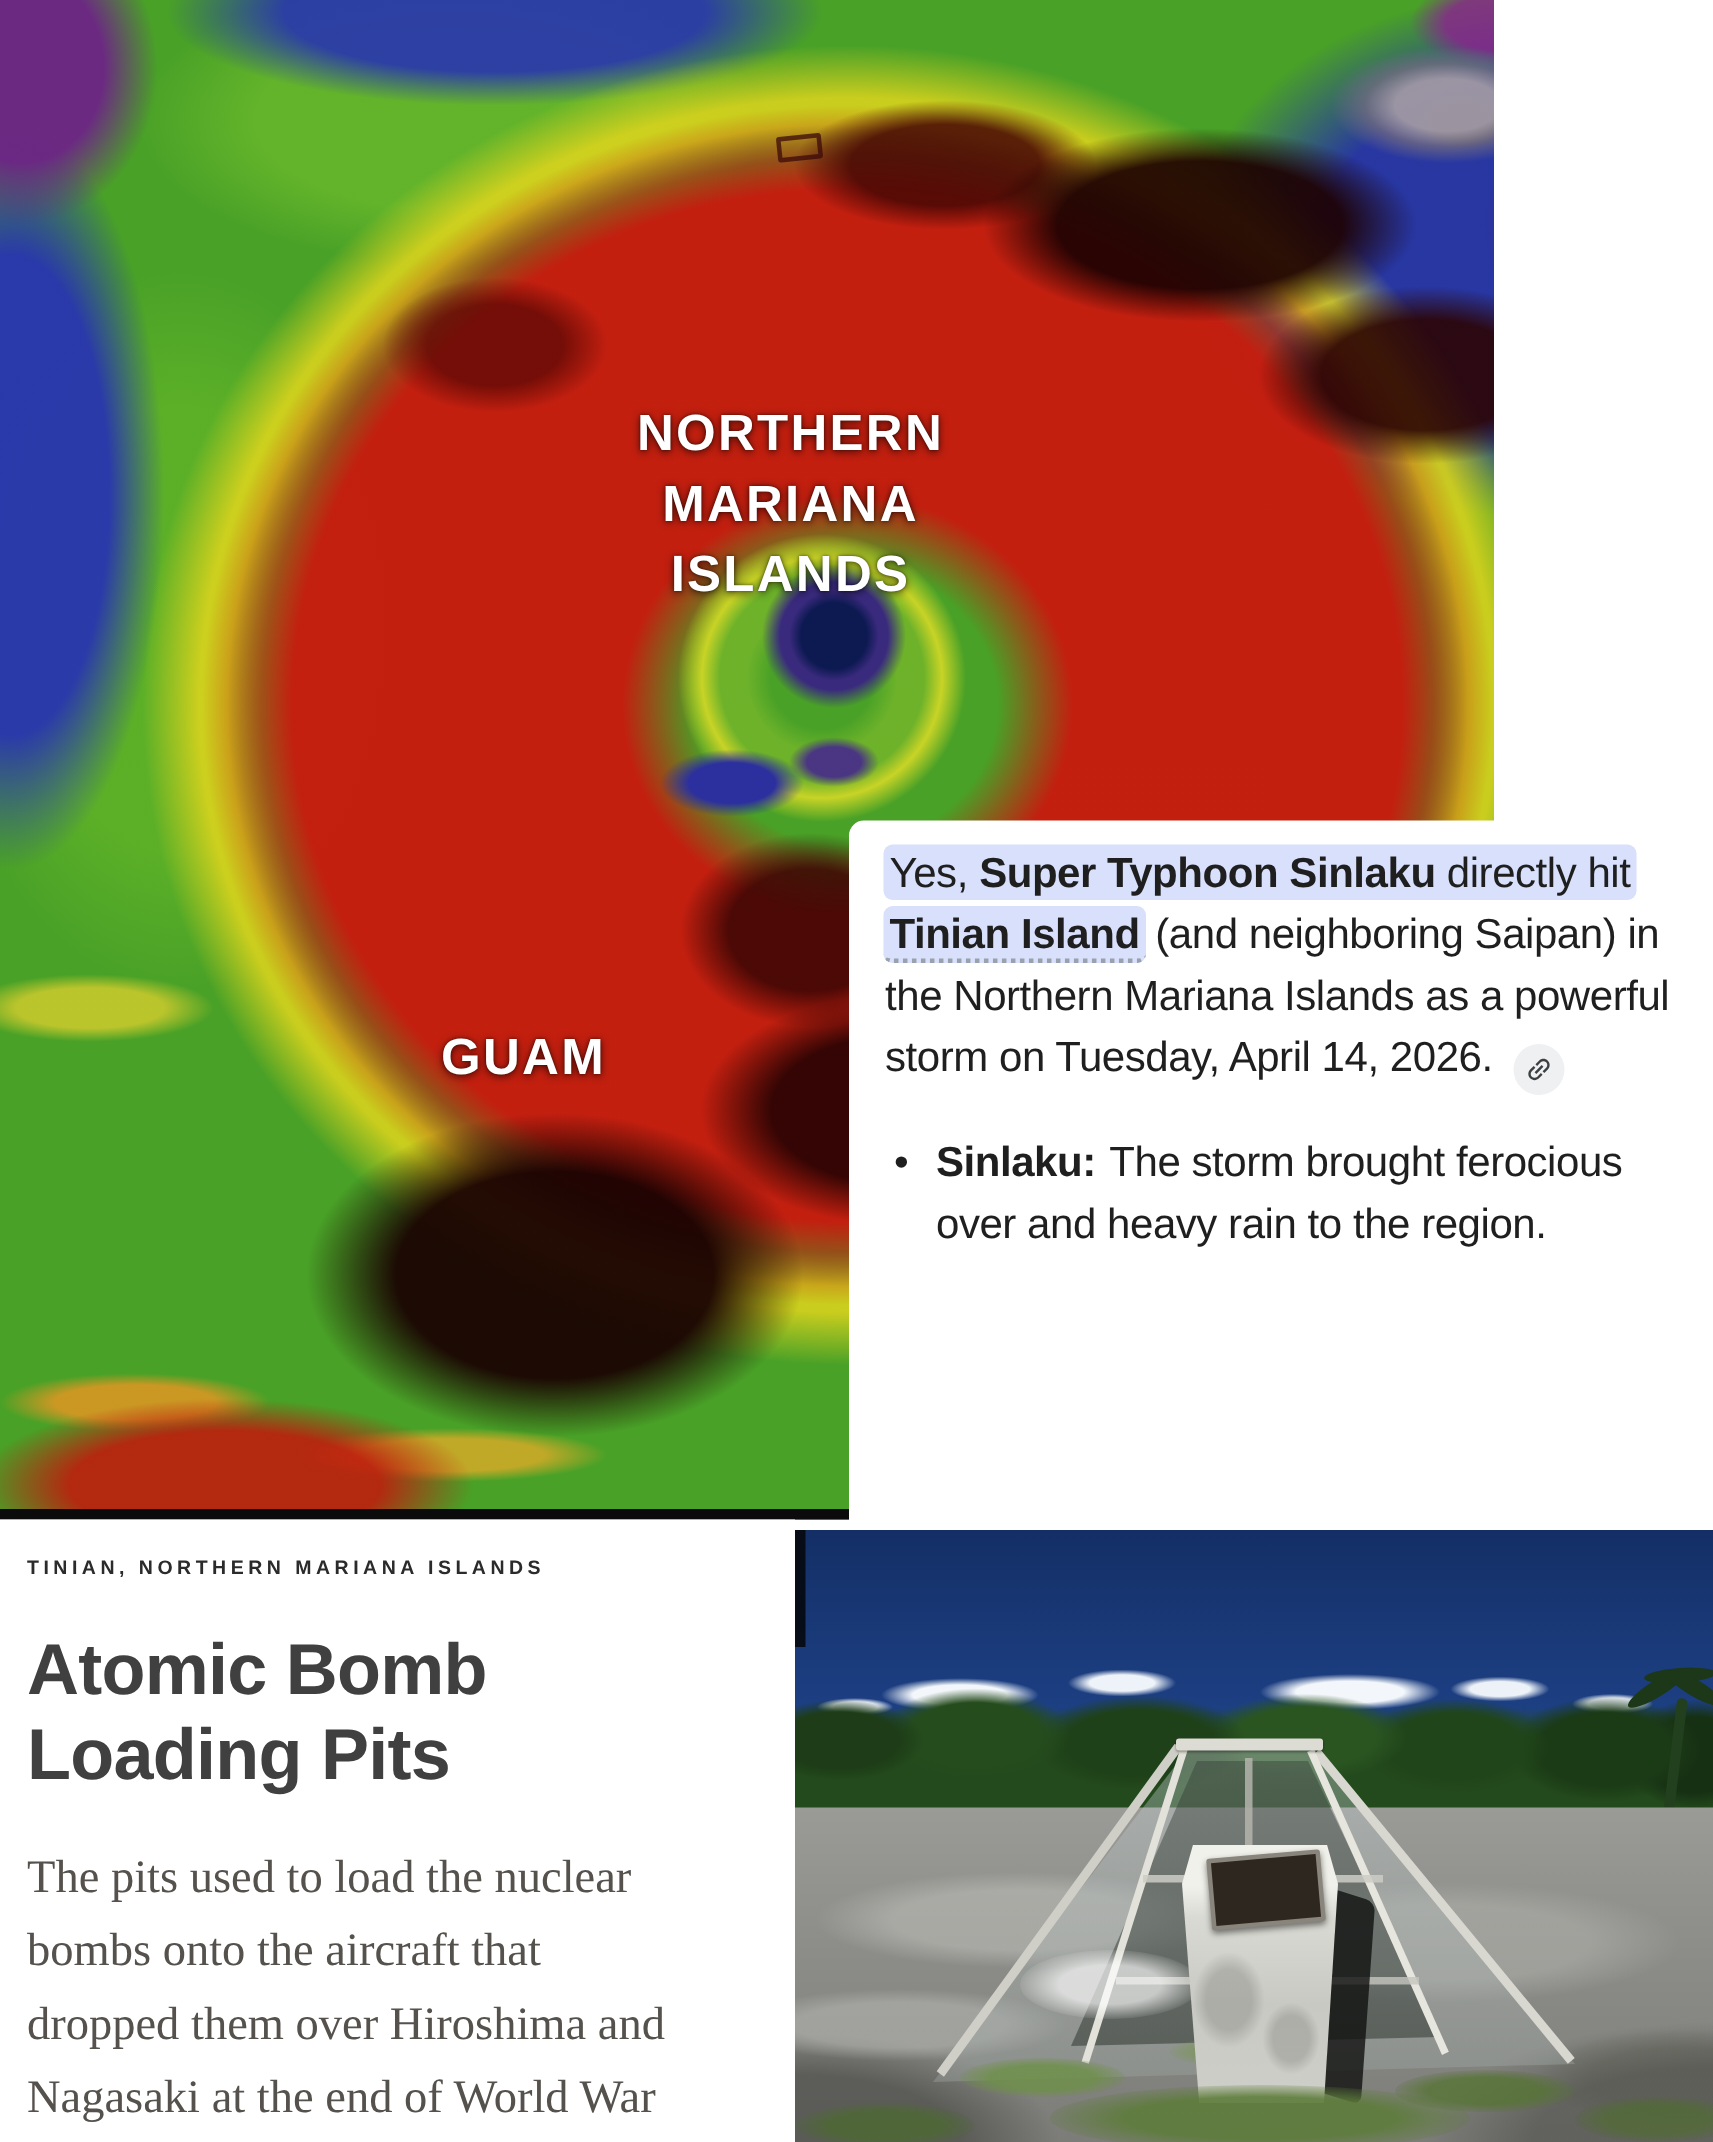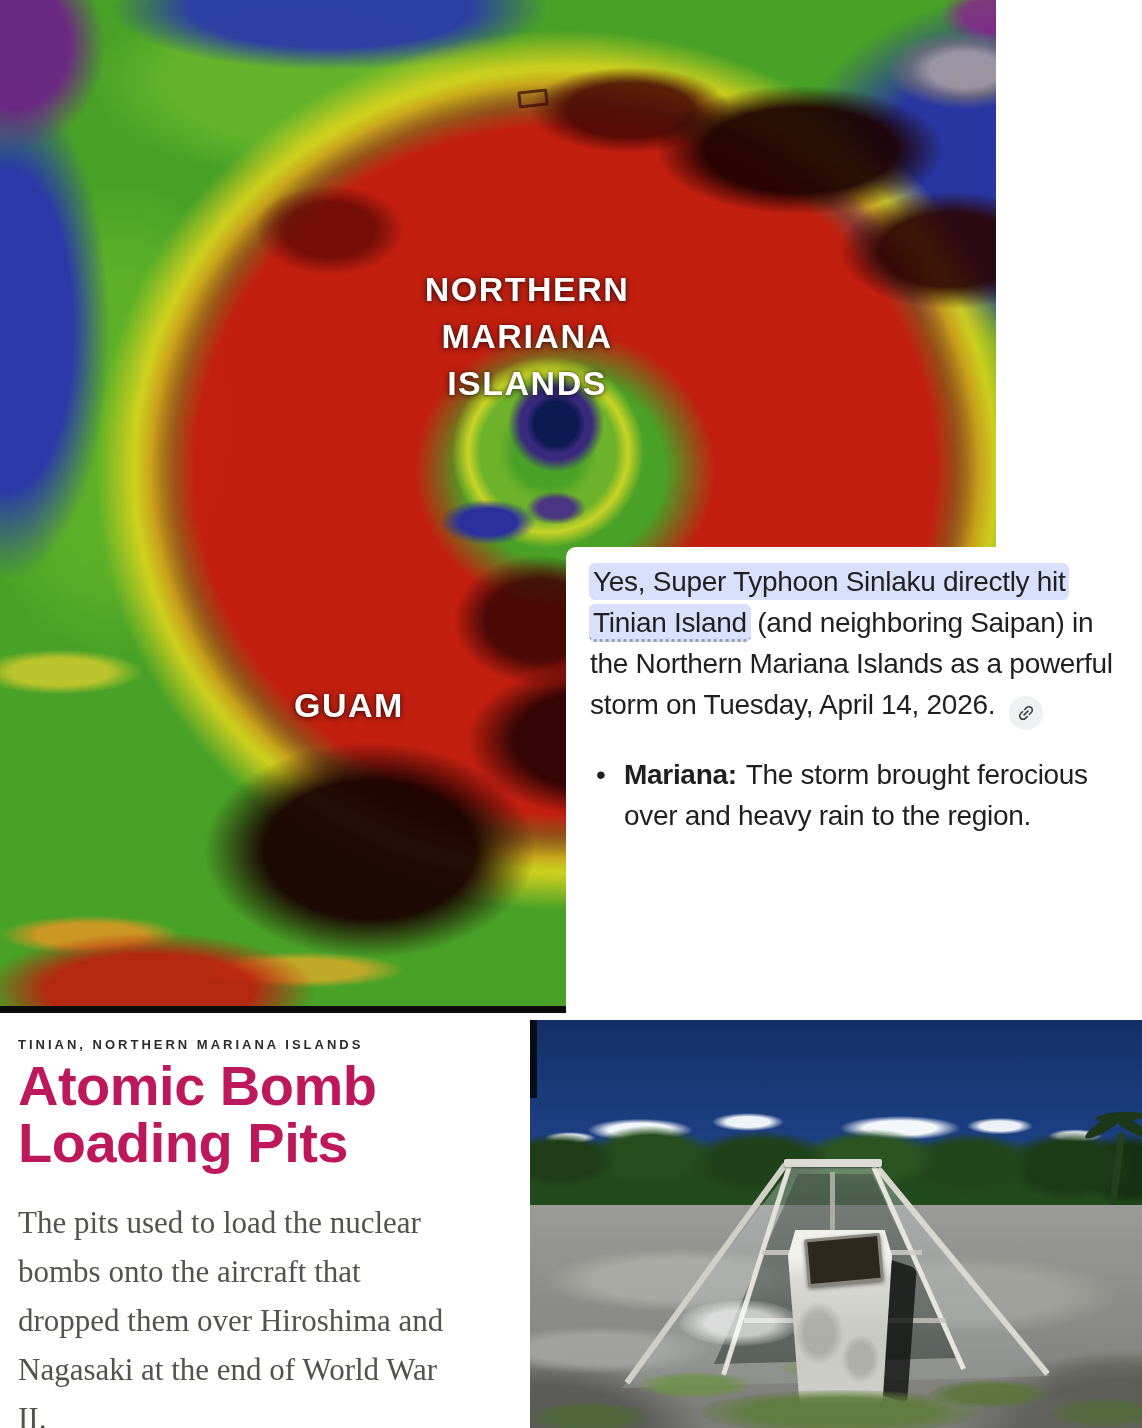--- a/index.html
+++ b/index.html
@@ -58,38 +58,38 @@
     text-shadow:0 1px 6px rgba(0,0,0,.65), 0 0 2px rgba(0,0,0,.5);}
   .storm-label.nmi{left:377px;top:266px;width:300px;}
   .storm-label.guam{left:259px;top:682px;width:180px;}
 
   
   .answer-panel{position:absolute;left:566px;top:547px;width:576px;height:473px;
     background:#ffffff;border-top-left-radius:10px;box-sizing:border-box;
     padding:14px 4px 0 24px;color:#1f1f1f;}
   .answer-text{margin:0 0 24px 0;font-size:28px;line-height:41px;letter-spacing:-0.3px;
     white-space:nowrap;}
-  .answer-text .bold{font-weight:400;}
+  .answer-text .bold{font-weight:700;}
   .hl{background:#d8e0fb;border-radius:6px;padding:3px 4px;margin:0 -1px;}
   .dotted{border-bottom:3.5px dotted #99a1ac;padding-bottom:1px;}
   .link-chip{display:inline-flex;align-items:center;justify-content:center;
     width:34px;height:34px;border-radius:50%;background:#eef0f2;vertical-align:-9px;margin-left:6px;}
   .link-chip svg{width:20px;height:20px;fill:#3c4043;}
   .answer-bullets{list-style:none;margin:0;padding:0 0 0 0;}
   .answer-bullets li{position:relative;padding-left:34px;margin-bottom:18px;
     font-size:28px;line-height:41px;letter-spacing:-0.3px;max-width:514px;}
   .answer-bullets li::before{content:"\2022";position:absolute;left:6px;top:0;color:#1f1f1f;}
   .b-label{font-weight:700;margin-right:9px;}
 
   
   .article-panel{position:absolute;left:0;top:1013px;width:530px;height:415px;
     background:#ffffff;box-sizing:border-box;padding:24px 12px 0 18px;overflow:hidden;}
   .eyebrow{font-size:13px;letter-spacing:3px;font-weight:600;color:#2b2b2b;}
-  .article-title{margin:5px 0 0 0;font-size:56px;line-height:57px;font-weight:700;
-    letter-spacing:-0.5px;color:#be185d;white-space:pre-line;}
+  .article-title{margin:33px 0 0 0;font-size:48px;line-height:57px;font-weight:700;
+    letter-spacing:-0.5px;color:#404040;white-space:pre-line;}
   .article-body{margin:27px 0 0 0;font-family:"Liberation Serif",serif;font-size:31px;
     line-height:49px;color:#55514d;white-space:pre-line;}
 
   
   .photo{position:absolute;left:530px;top:1020px;width:612px;height:408px;overflow:hidden;
     background:linear-gradient(180deg,#142f66 0%,#1d4084 30%,#3a64ad 62%,#7e9bcb 86%,#b9c9e2 100%);}
   .photo .edge-notch{position:absolute;left:0;top:0;width:7px;height:78px;background:rgba(6,9,14,.9);}
   .clouds{position:absolute;left:0;top:78px;width:612px;height:60px;
     background-image:
       radial-gradient(ellipse 70px 15px at 110px 32px, #f3f7fb 0 45%, rgba(243,247,251,0) 75%),
@@ -177,21 +177,21 @@
   <section class="answer-panel">
     <p class="answer-text"><span class="hl"><span>Yes, </span><span class="bold">Super Typhoon Sinlaku</span><span> directly hit</span></span><br><span class="hl dotted"><span class="bold">Tinian Island</span></span><span><span> (and neighboring Saipan) in</span></span><br><span><span>the Northern Mariana Islands as a powerful</span></span><br><span><span>storm on Tuesday, April 14, 2026. </span></span><span class="link-chip">
           <svg viewBox="0 0 24 24">
             <g transform="rotate(-45 12 12)">
               <path d="M3.9 12c0-1.71 1.39-3.1 3.1-3.1h4V7H7c-2.76 0-5 2.24-5 5s2.24 5 5 5h4v-1.9H7c-1.71 0-3.1-1.39-3.1-3.1zM8 13h8v-2H8v2zm9-6h-4v1.9h4c1.71 0 3.1 1.39 3.1 3.1s-1.39 3.1-3.1 3.1h-4V17h4c2.76 0 5-2.24 5-5s-2.24-5-5-5z"></path>
             </g>
           </svg>
         </span></p>
     <ul class="answer-bullets">
       <li>
-        <span class="b-label">Mariana:</span><span class="b-text">The storm brought ferocious over and heavy rain to the region.</span>
+        <span class="b-label">Sinlaku:</span><span class="b-text">The storm brought ferocious over and heavy rain to the region.</span>
       </li>
     </ul>
   </section>
 
   <section class="article-panel">
     <div class="eyebrow">TINIAN, NORTHERN MARIANA ISLANDS</div>
     <h1 class="article-title">Atomic Bomb
 Loading Pits</h1>
     <p class="article-body">The pits used to load the nuclear
 bombs onto the aircraft that

